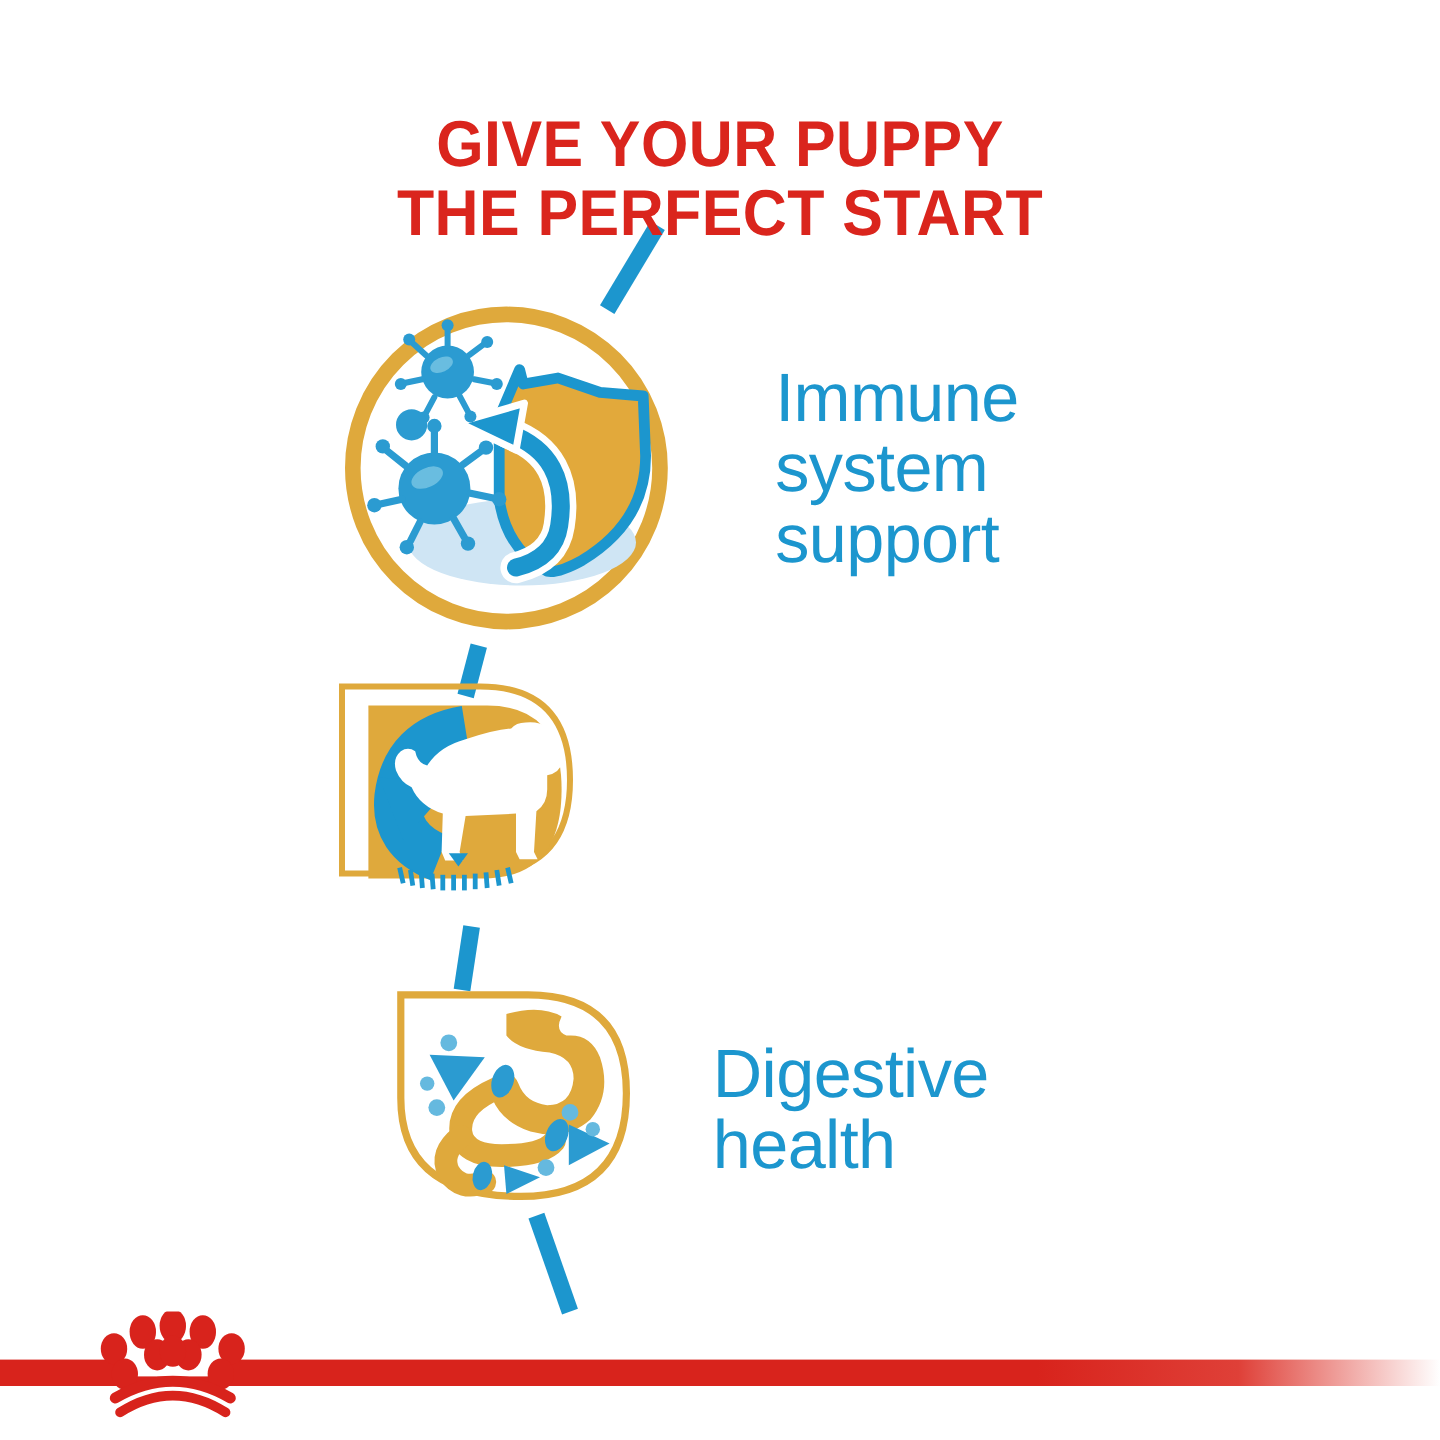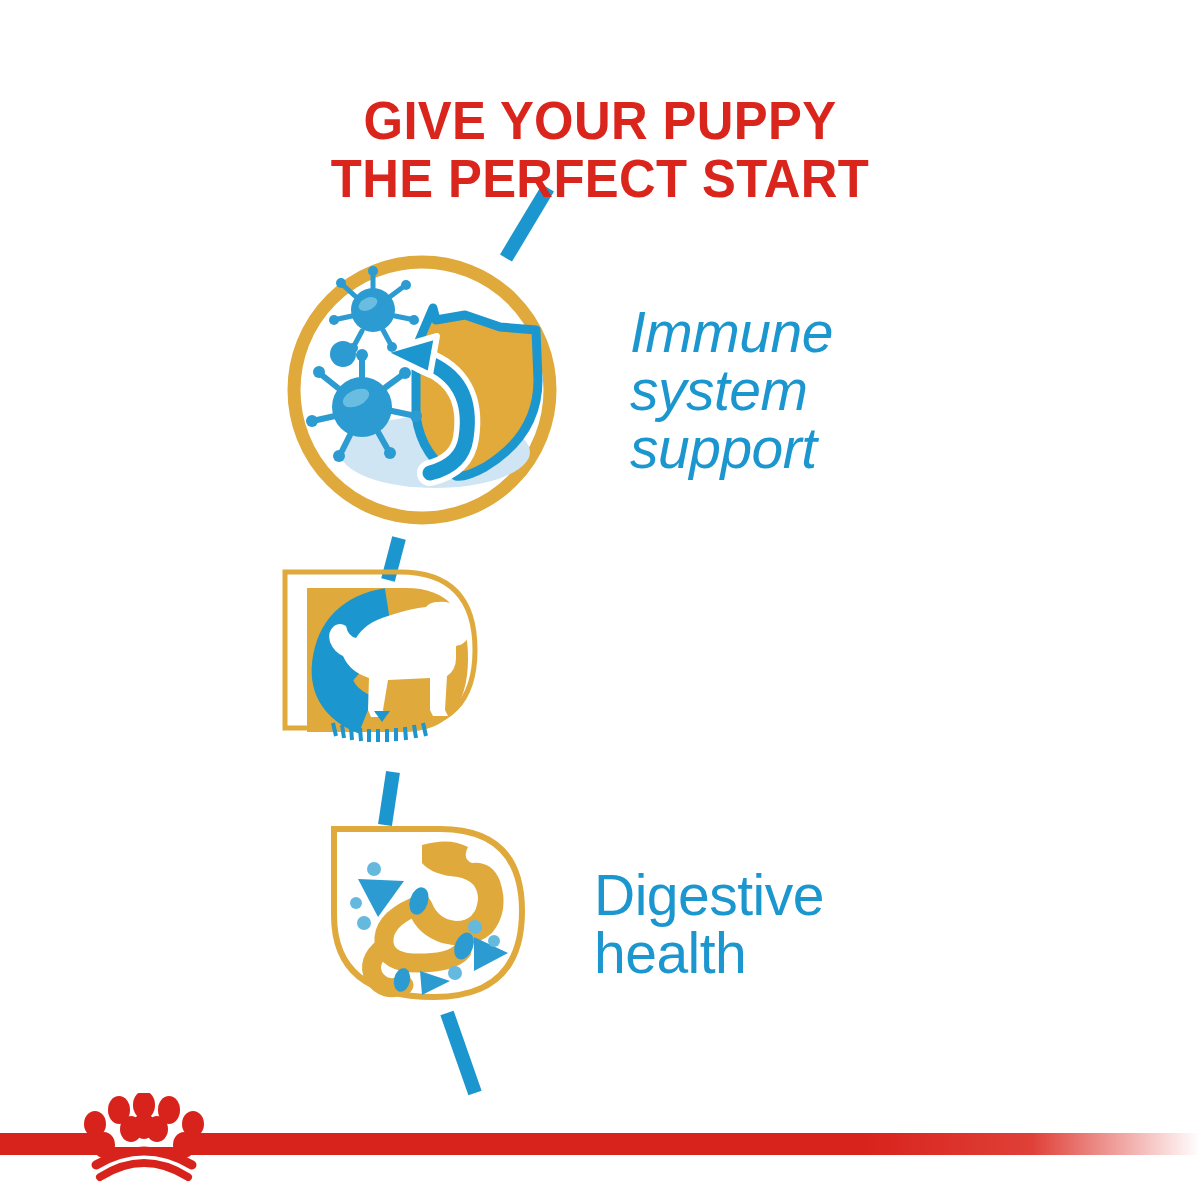--- a/index.html
+++ b/index.html
@@ -40,21 +40,21 @@
     font-weight:400;
     letter-spacing:-0.5px;
     white-space:pre-line;
     font-family:"Liberation Sans","DejaVu Sans",sans-serif;
   }
 
   #row-immune  { left:270px; top:230px; }
   #row-weight  { left:270px; top:560px; }
   #row-digest  { left:270px; top:815px; }
 
-  #row-immune .benefit-label  { margin-left:40px; margin-top:-4px;font-style:italic; }
+  #row-immune .benefit-label  { margin-left:56px; margin-top:-4px; }
   #row-weight .benefit-label  { margin-left:38px; }
   #row-digest .benefit-label  { margin-left:42px; margin-top:14px; }
 
   .icon-box{flex:0 0 auto;}
 
   
   .footer-bar{
     position:absolute;
     left:0; top:1133px;
     width:1200px; height:22px;

